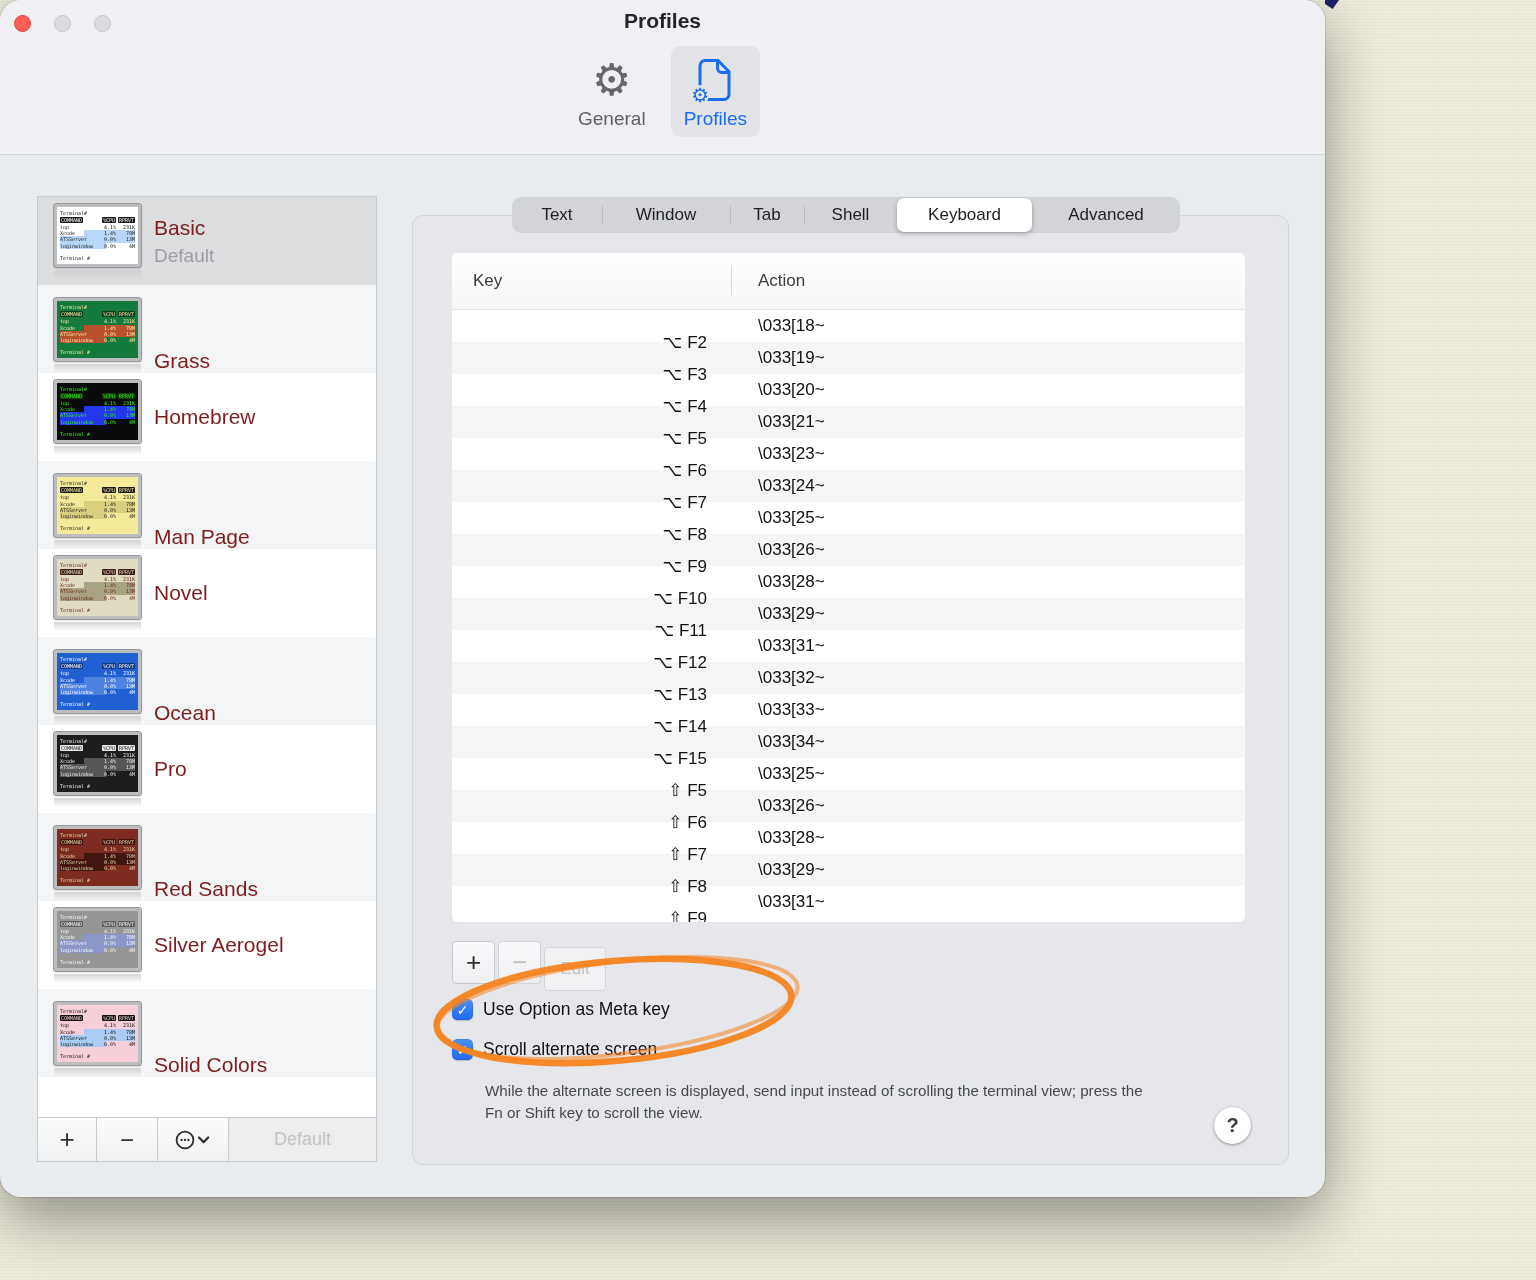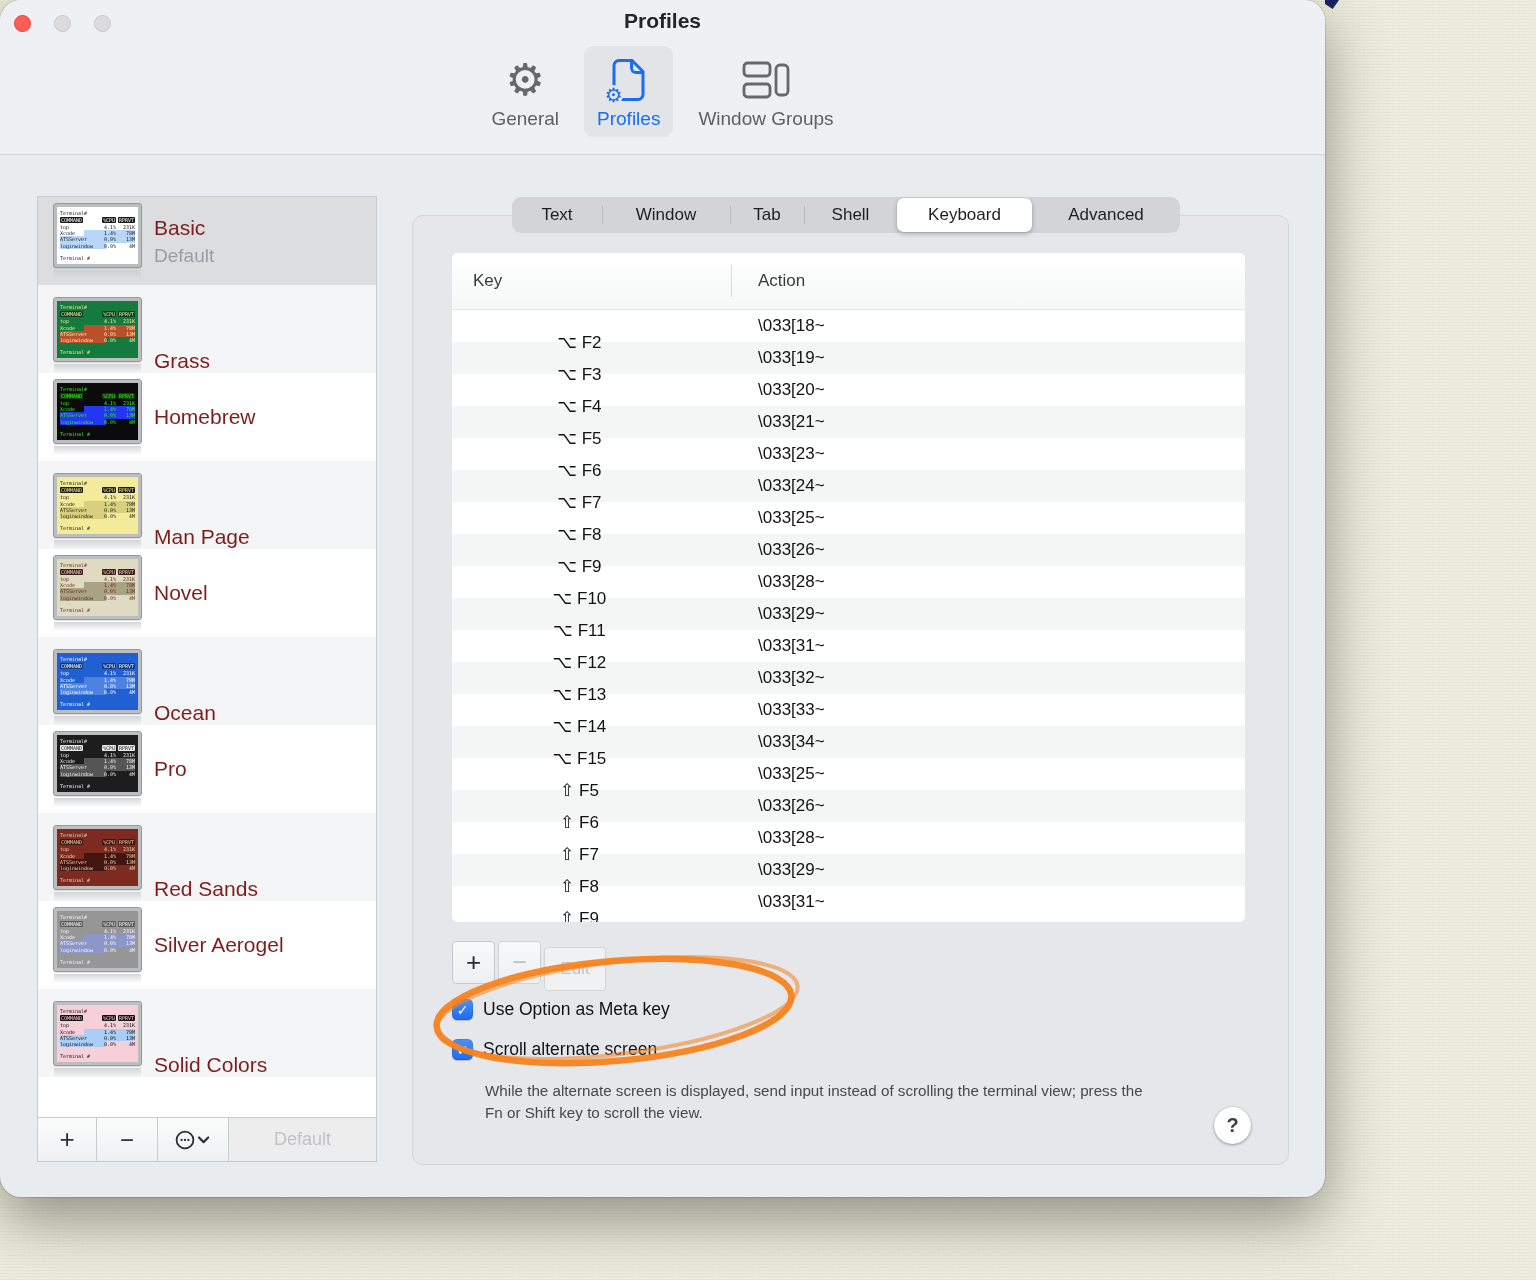--- a/index.html
+++ b/index.html
@@ -97,21 +97,21 @@
 
   .kb-table { position:absolute; left:452px; top:253px; width:793px; height:669px;
     background:#fff; border-radius:6px; overflow:hidden; }
   .thead { height:57px; background:linear-gradient(#ffffff,#f6f7f7);
     border-bottom:1px solid #e3e4e5; display:flex; align-items:center; position:relative; }
   .h-key { padding-left:21px; font-size:17px; color:#3a3a3d; }
   .h-sep { position:absolute; left:279px; top:12px; bottom:12px; width:1px; background:#dadbdd; }
   .h-action { position:absolute; left:306px; font-size:17px; color:#3a3a3d; }
   .trow { height:32px; display:flex; align-items:center; font-size:17px; color:#121214; }
   .trow.alt { background:#f4f5f5; }
-  .r-key { width:279px; text-align:center; padding-right:24px;margin-top:32px; }
+  .r-key { width:279px; text-align:right; padding-right:24px;margin-top:32px; }
   .r-action { padding-left:27px; }
 
   .btn { position:absolute; display:flex; align-items:center; justify-content:center;
     background:linear-gradient(#f8f9fa,#edeff0); border:1px solid #c6c8cb; border-radius:4px; }
   .btn-add { left:452px; top:941px; width:43px; height:43px; font-size:26px;
     font-weight:300; color:#2b2c2e; }
   .btn-remove { left:498px; top:941px; width:43px; height:43px; font-size:26px;
     font-weight:300; color:#c0c2c4; border-color:#d0d2d4; }
   .btn-edit { left:544px; top:947px; width:62px; height:44px; font-size:17px;
     color:#c1c3c6; background:#f0f1f2; border-color:#d3d5d7; }
@@ -164,30 +164,20 @@
         <div class="tb-icon">
           <span class="doc-wrap">
             <svg class="icon" width="34" height="44" viewBox="0 0 34 44">
               <path d="M7 2.5 h13 l11 11 v23 a5 5 0 0 1 -5 5 h-19 a5 5 0 0 1 -5 -5 v-29 a5 5 0 0 1 5 -5 z" fill="none" stroke="#1a6df2" stroke-width="3"></path>
               <path d="M19.5 3 v7 a4.5 4.5 0 0 0 4.5 4.5 h7" fill="none" stroke="#1a6df2" stroke-width="3"></path>
             </svg>
             <span class="doc-gear">⚙</span>
           </span>
         </div>
         <div class="tb-label">Profiles</div>
-      </div>
-      <div class="tb-item">
-        <div class="tb-icon">
-          <svg class="icon" width="48" height="38" viewBox="0 0 48 38">
-            <rect x="2" y="2" width="26" height="13" rx="3.5" fill="none" stroke="#67686b" stroke-width="2.8"></rect>
-            <rect x="2" y="23" width="26" height="13" rx="3.5" fill="none" stroke="#67686b" stroke-width="2.8"></rect>
-            <rect x="34" y="4" width="12" height="30" rx="4" fill="none" stroke="#67686b" stroke-width="2.8"></rect>
-          </svg>
-        </div>
-        <div class="tb-label">Window Groups</div>
       </div>
     </div>
   </div>
 
   <div class="sidebar">
     <div class="profile-list">
         <div class="prow selected">
           <div class="thumb-col">
             <div class="thumb" style="background: rgb(255, 255, 255); color: rgb(27, 27, 27);">
               <div>Terminal#</div>

